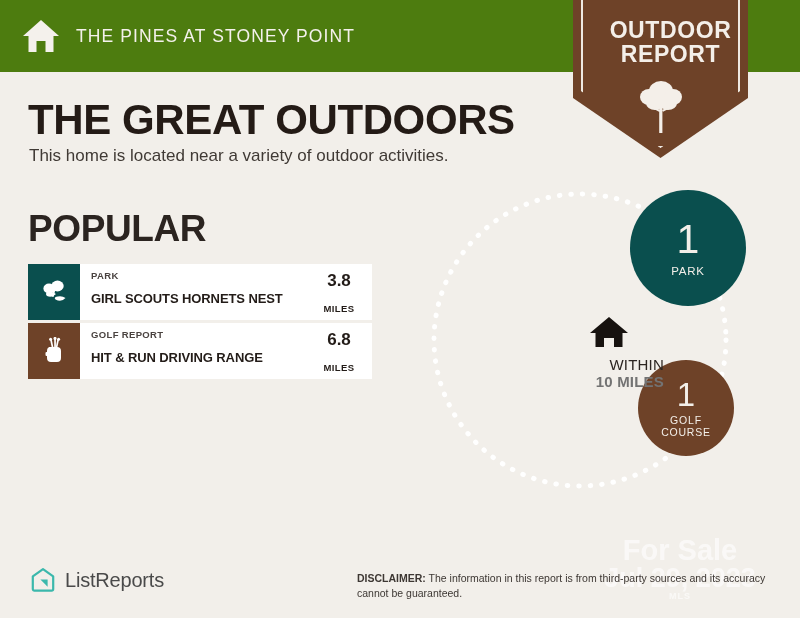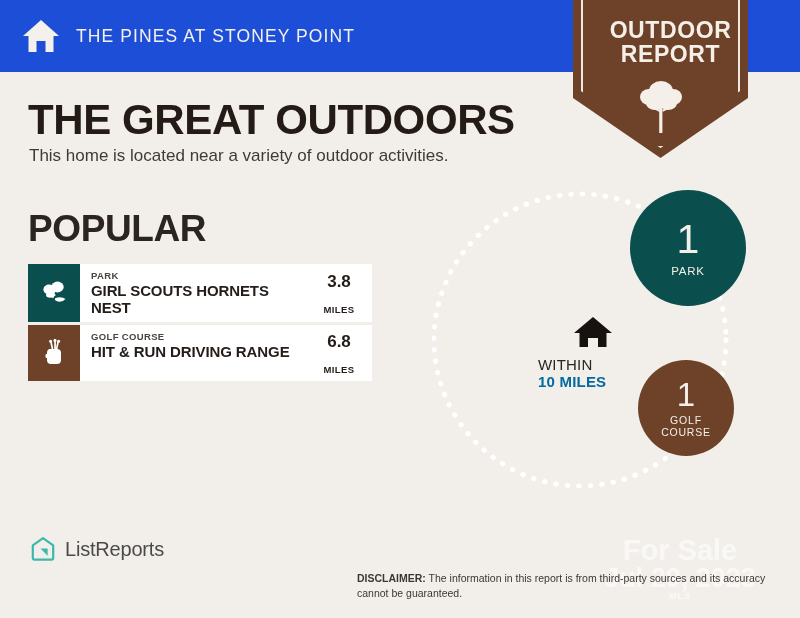--- a/index.html
+++ b/index.html
@@ -8,21 +8,21 @@
     font-family:"Liberation Sans", sans-serif;
     background:#f2efea;
     position:relative;
     overflow:hidden;
     -webkit-font-smoothing:antialiased;
   }
 
   
   #header {
     position:absolute; left:0; top:0; width:800px; height:72px;
-    background:#1d4ed8;
+    background:#4d7c0f;
     display:flex; align-items:center;
   }
   #header .home-ico { margin-left:22px; width:38px; height:36px; display:block; }
   #header .title {
     margin-left:16px;
     color:#f4f1ec;
     font-size:17.5px;
     letter-spacing:1.1px;
     font-weight:400;
   }
@@ -78,22 +78,22 @@
     display:flex; align-items:center; justify-content:center;
   }
   .poi-ico.park { background:#0a4f4e; }
   .poi-ico.golf { background:#6e4228; }
   .poi-body { flex:1 1 auto; padding:6px 4px 6px 11px; }
   .poi-cat {
     font-size:9.5px; font-weight:700; color:#4a4340; letter-spacing:.35px;
     line-height:1.25;
   }
   .poi-name {
-    font-size:15px; font-weight:700; color:#231c18; letter-spacing:-.1px;
-    line-height:1.12; margin-top:1px;
+    font-size:13px; font-weight:700; color:#231c18; letter-spacing:-.1px;
+    line-height:1.12; margin-top:10px;
   }
   .poi-dist {
     flex:0 0 58px; text-align:center; padding:8px 8px 6px 0;
     display:flex; flex-direction:column; justify-content:center;
   }
   .poi-num { font-size:17px; font-weight:700; color:#231c18; line-height:1; }
   .poi-unit { font-size:9.5px; font-weight:700; color:#231c18; letter-spacing:.4px; margin-top:14px; }
 
   
   #diagram { position:absolute; left:430px; top:170px; width:370px; height:330px; }
@@ -110,37 +110,37 @@
   }
   #bubble-park .bnum { font-size:41px; }
   #bubble-park .blabel { font-size:11.5px; margin-top:5px; }
   #bubble-golf {
     left:208px; top:190px; width:96px; height:96px; background:#6e4228;
   }
   #bubble-golf .bnum { font-size:33px; }
   #bubble-golf .blabel { font-size:10.5px; margin-top:4px; }
 
   #center-mark {
-    position:absolute; left:108px; top:146px; width:110px; text-align:left;
+    position:absolute; left:124px; top:146px; width:110px; text-align:right;
   }
   #center-mark .hico { display:block; margin:0 auto 7px; }
   #center-mark .l1 { font-size:15px; color:#2c2521; letter-spacing:.2px; line-height:1.15; }
-  #center-mark .l2 { font-size:15px; color:#0369a1; font-weight:700; letter-spacing:.2px; line-height:1.15; }
+  #center-mark .l2 { font-size:15px; color:#737373; font-weight:700; letter-spacing:.2px; line-height:1.15; }
 
   
   #watermark {
     position:absolute; left:560px; top:536px; width:240px;
     text-align:center; color:#ffffff; opacity:.62;
     font-size:29px; font-weight:700; line-height:1.0; pointer-events:none;
   }
   #watermark .wm2 { font-size:27px; }
   #watermark .wm3 { font-size:9px; letter-spacing:1px; }
 
   
-  #logo { position:absolute; left:30px; top:536px; display:flex; align-items:center; }
+  #logo { position:absolute; left:30px; top:567px; display:flex; align-items:center; }
   #logo .lname { margin-left:9px; font-size:20px; color:#4a4a4a; letter-spacing:-.2px; }
   #disclaimer {
     position:absolute; left:357px; top:571px; width:420px;
     font-size:10.5px; color:#3d3733; line-height:1.45;
   }
   #disclaimer b { font-weight:700; }
 </style>
 </head>
 <body>
 
@@ -209,21 +209,21 @@
           <rect x="13.2" y="1.5" width="1.7" height="9.5"></rect>
           <rect x="15.6" y="2" width="1.7" height="9" transform="rotate(12 16.4 6)"></rect>
           <circle cx="9.6" cy="2.2" r="1.5"></circle>
           <circle cx="14" cy="1.4" r="1.5"></circle>
           <circle cx="17.6" cy="2.2" r="1.5"></circle>
           <rect x="4.5" y="15" width="5" height="4" rx="1"></rect>
         </g>
       </svg>
     </div>
     <div class="poi-body">
-      <div class="poi-cat">GOLF COURSE</div>
+      <div class="poi-cat">GOLF REPORT</div>
       <div class="poi-name">HIT &amp; RUN DRIVING RANGE</div>
     </div>
     <div class="poi-dist">
       <div class="poi-num">6.8</div>
       <div class="poi-unit">MILES</div>
     </div>
   </div>
 
 </div>
 

